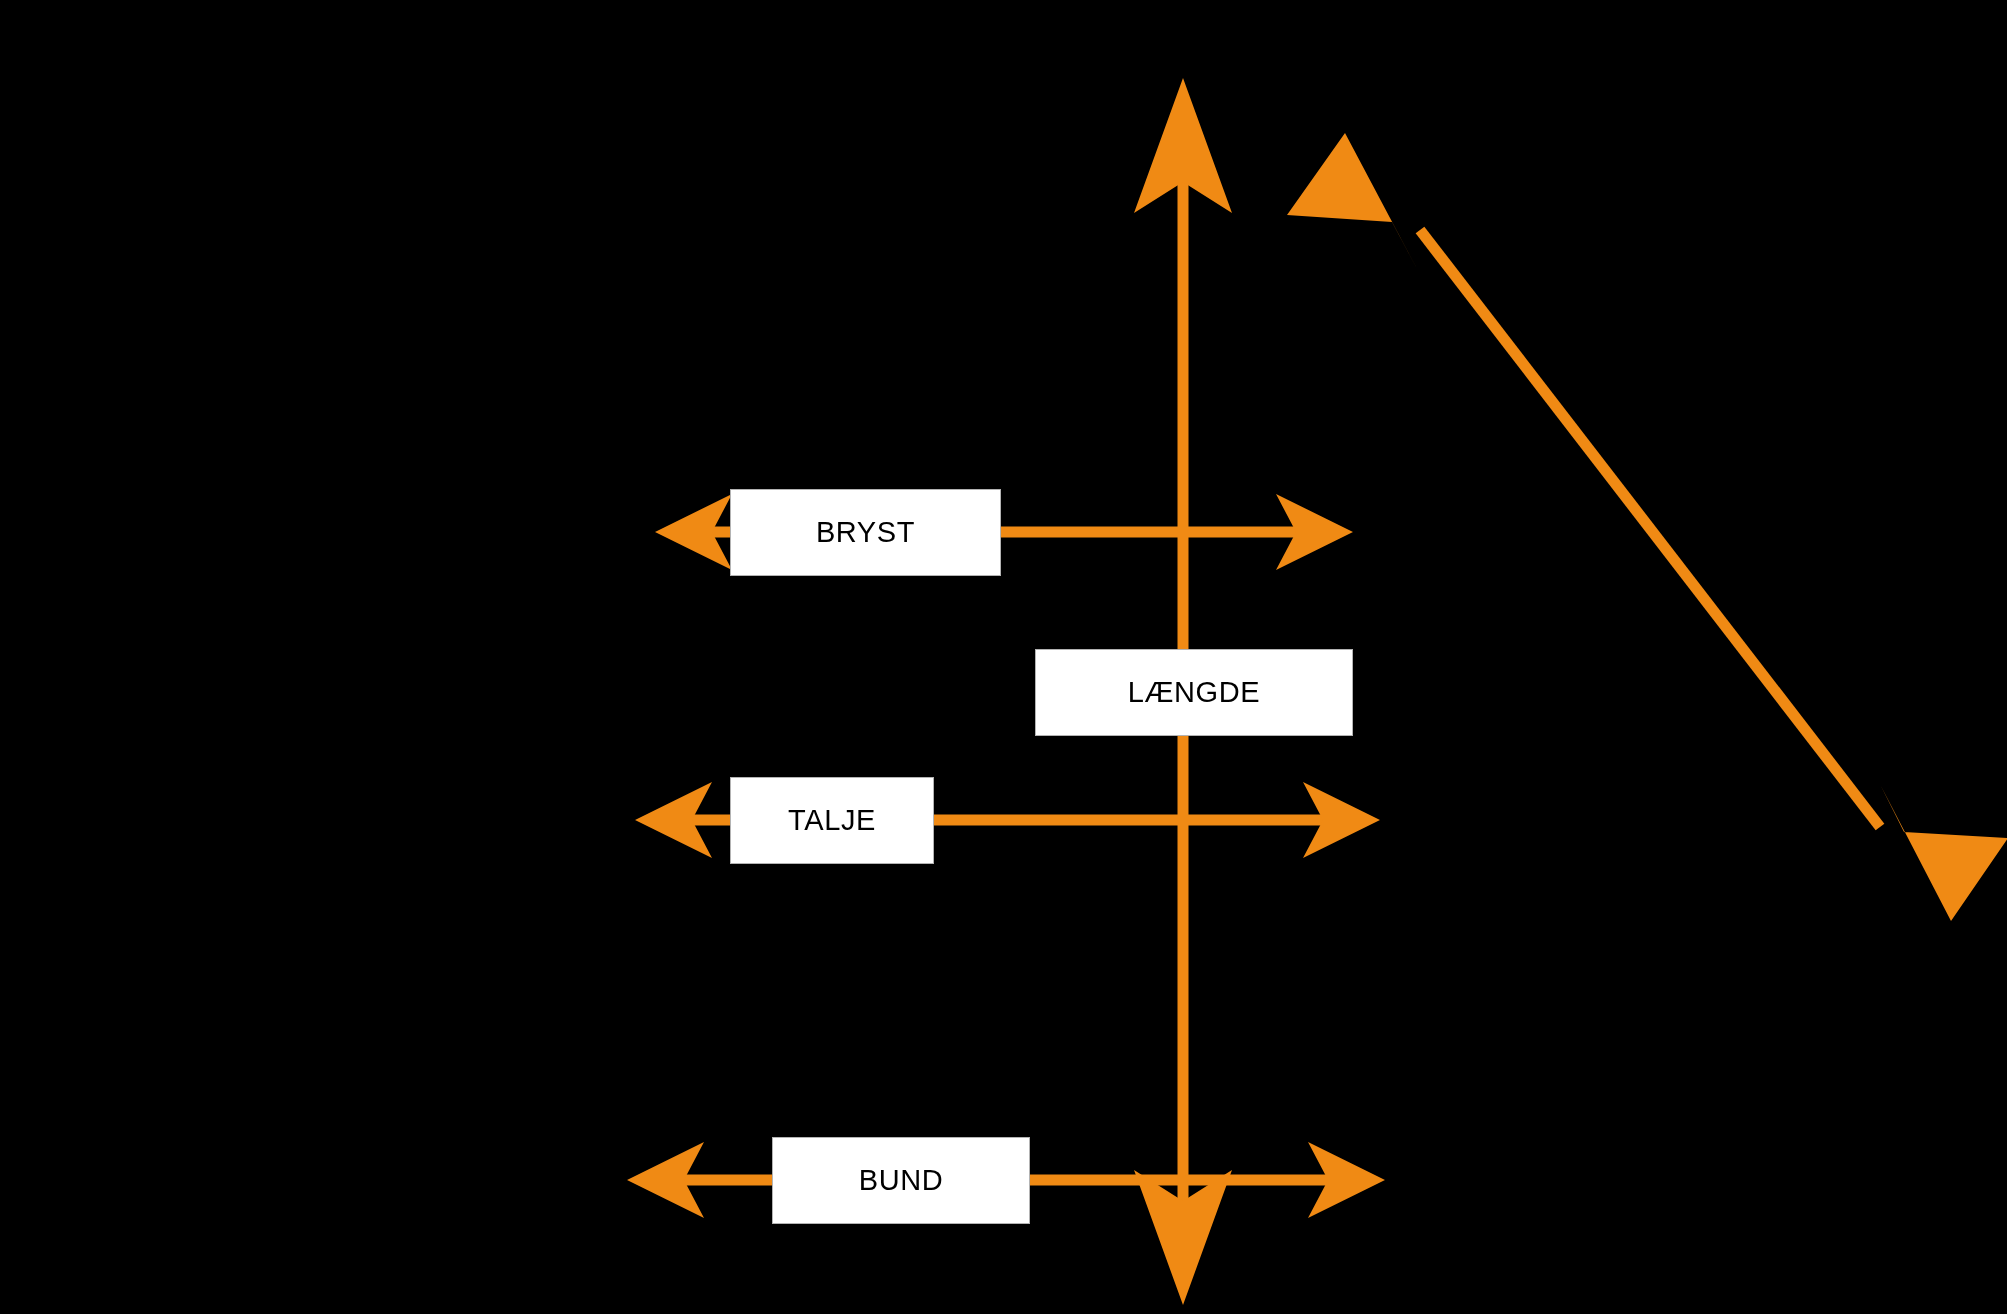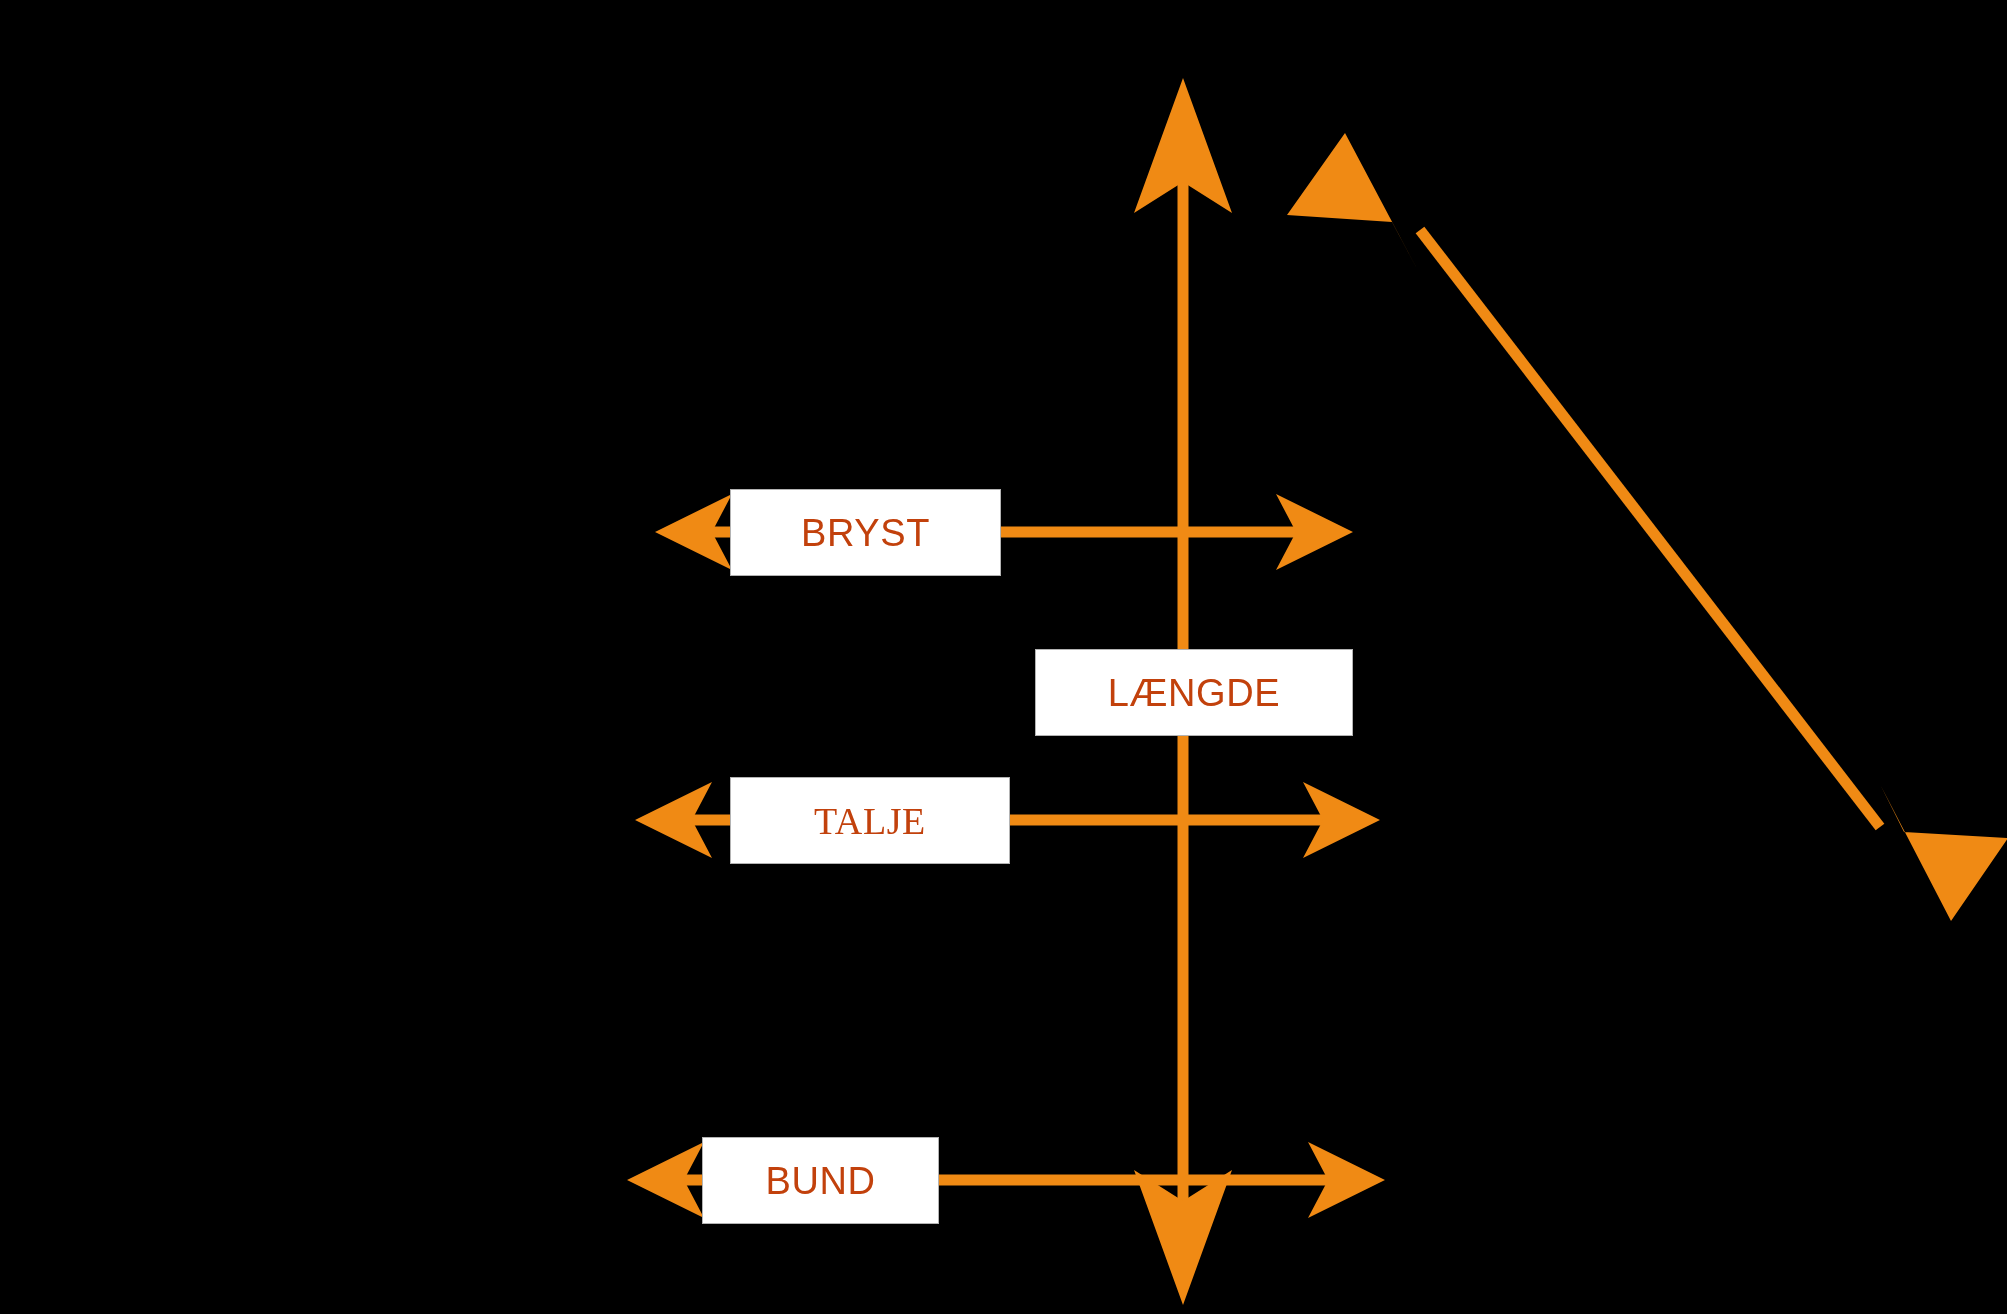--- a/index.html
+++ b/index.html
@@ -24,34 +24,34 @@
     display: block;
   }
   .label-box {
     position: absolute;
     background: #ffffff;
     border: 1px solid #b3b3b3;
     box-sizing: border-box;
     display: flex;
     align-items: center;
     justify-content: center;
-    color: #c2410c;
+    color: #000000;
     font-family: "Liberation Sans", sans-serif;
-    font-size: 38px;
+    font-size: 29px;
     font-weight: 400;
     letter-spacing: 0.6px;
     line-height: 1;
     white-space: nowrap;
     user-select: none;
   }
   
   #label-bryst      { left: 730px;  top: 489px;  width: 271px; height: 87px; }
   #label-laengde    { left: 1035px; top: 649px;  width: 318px; height: 87px; }
-  #label-talje      { left: 730px;  top: 777px;  width: 280px; height: 87px; font-family: Liberation Serif, serif; }
-  #label-bund       { left: 702px;  top: 1137px; width: 237px; height: 87px; }
+  #label-talje      { left: 730px;  top: 777px;  width: 204px; height: 87px; }
+  #label-bund       { left: 772px;  top: 1137px; width: 258px; height: 87px; }
   #label-armlaengde { left: 1469px; top: 472px;  width: 394px; height: 78px; }
 </style>
 </head>
 <body>
 
 <div id="stage">
 
   <svg id="diagram-svg" viewBox="0 0 2007 1314" xmlns="http://www.w3.org/2000/svg">
 
     <g>

